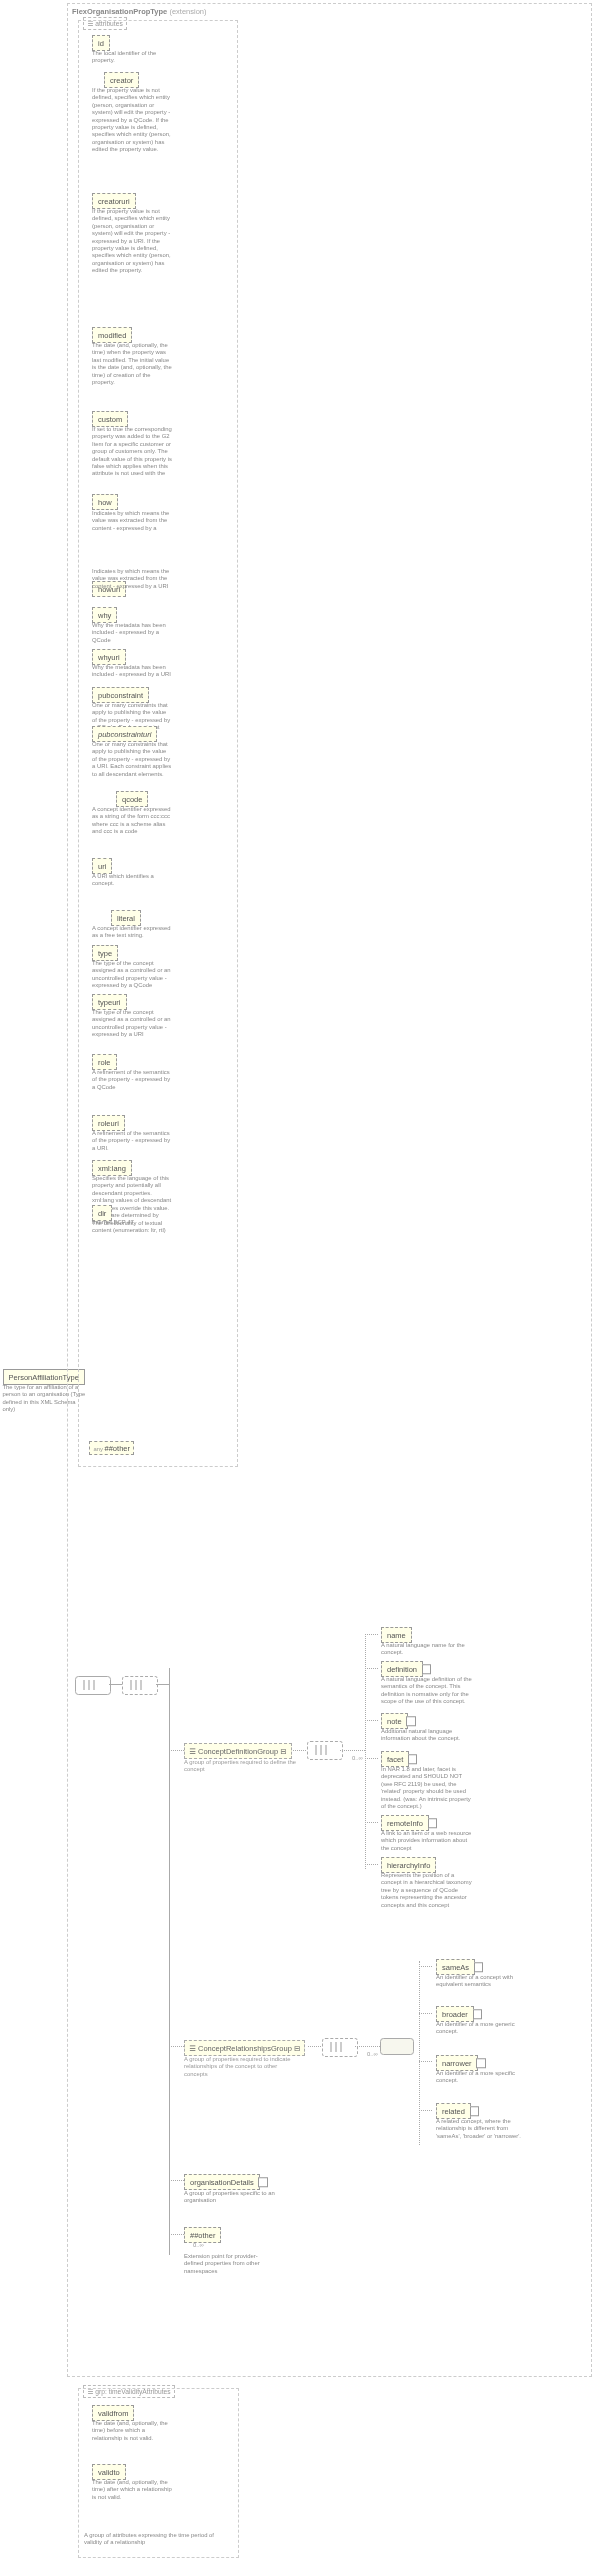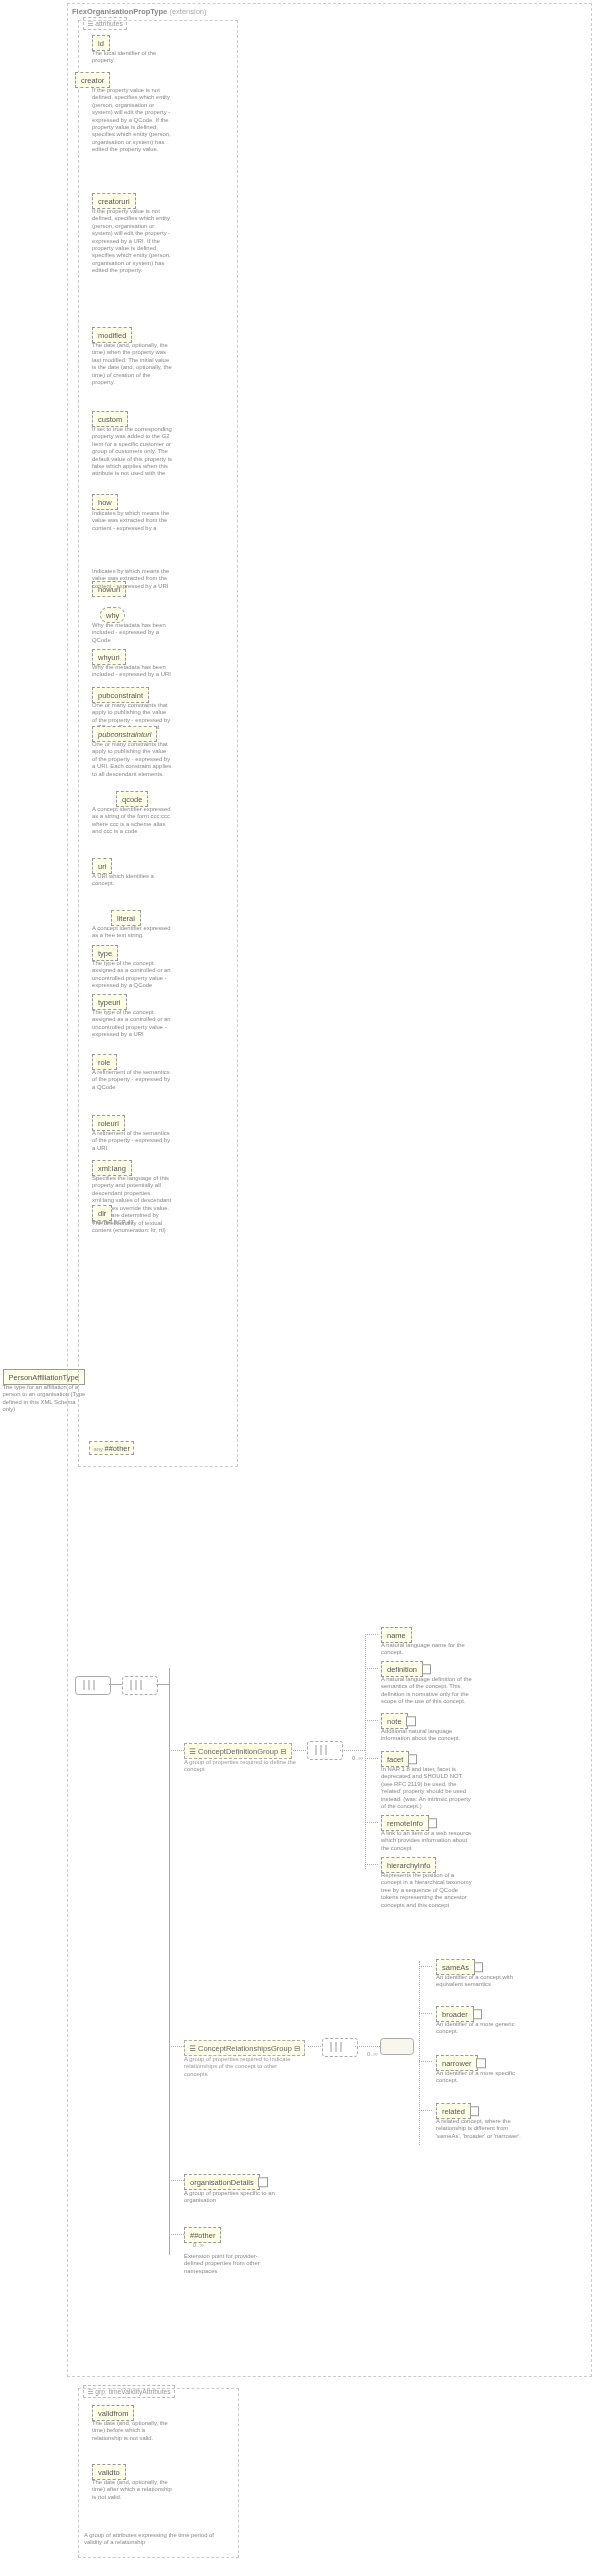--- a/index.html
+++ b/index.html
@@ -33,33 +33,33 @@
 
 <div class="dash-outline" style="left:67px;top:3.4px;width:523px;height:2372px"></div>
 <div class="type-label" style="left:72px;top:6.7px"><span>FlexOrganisationPropType</span> <span class="ext-lbl">(extension)</span></div>
 
 <div class="dash-outline" style="left:78px;top:20px;width:158px;height:1445px"></div>
 <div class="attr-box" style="left:83px;top:17px">☰ <span>attributes</span></div>
 
 <div id="attr-area">
     <div class="box dashed" style="left: 92px; top: 35px;">id</div>
     <div class="desc" style="left: 92px; top: 50px;">The local identifier of the property.</div>
-    <div class="box dashed" style="left: 75px; top: 72px;">creator</div>
+    <div class="box dashed" style="left: 104px; top: 72px;">creator</div>
     <div class="desc" style="left: 92px; top: 87px;">If the property value is not defined, specifies which entity (person, organisation or system) will edit the property - expressed by a QCode. If the property value is defined, specifies which entity (person, organisation or system) has edited the property value.</div>
     <div class="box dashed" style="left: 92px; top: 193px;">creatoruri</div>
     <div class="desc" style="left: 92px; top: 208px;">If the property value is not defined, specifies which entity (person, organisation or system) will edit the property - expressed by a URI. If the property value is defined, specifies which entity (person, organisation or system) has edited the property.</div>
     <div class="box dashed" style="left: 92px; top: 327px;">modified</div>
     <div class="desc" style="left: 92px; top: 342px;">The date (and, optionally, the time) when the property was last modified. The initial value is the date (and, optionally, the time) of creation of the property.</div>
     <div class="box dashed" style="left: 92px; top: 411px;">custom</div>
     <div class="desc" style="left: 92px; top: 426px;">If set to true the corresponding property was added to the G2 Item for a specific customer or group of customers only. The default value of this property is false which applies when this attribute is not used with the</div>
     <div class="box dashed" style="left: 92px; top: 494px;">how</div>
     <div class="desc" style="left: 92px; top: 510px;">Indicates by which means the value was extracted from the content - expressed by a</div>
     <div class="box dashed" style="left: 92px; top: 581px; text-align: center;">howuri</div>
     <div class="desc" style="left: 92px; top: 568px;">Indicates by which means the value was extracted from the content - expressed by a URI</div>
-    <div class="box dashed" style="left: 100px; top: 607px; border-radius: 8px;">why</div>
+    <div class="box dashed" style="left: 92px; top: 607px;">why</div>
     <div class="desc" style="left: 92px; top: 622px;">Why the metadata has been included - expressed by a QCode</div>
     <div class="box dashed" style="left: 92px; top: 649px; text-align: right;">whyuri</div>
     <div class="desc" style="left: 92px; top: 664px;">Why the metadata has been included - expressed by a URI</div>
     <div class="box dashed" style="left: 92px; top: 687px;">pubconstraint</div>
     <div class="desc" style="left: 92px; top: 702px;">One or many constraints that apply to publishing the value of the property - expressed by a QCode. Each constraint applies to all descendant</div>
     <div class="box dashed" style="left: 92px; top: 726px; font-style: italic;">pubconstrainturi</div>
     <div class="desc" style="left: 92px; top: 741px;">One or many constraints that apply to publishing the value of the property - expressed by a URI. Each constraint applies to all descendant elements.</div>
     <div class="box dashed" style="left: 92px; top: 791px; margin-left: 24px;">qcode</div>
     <div class="desc" style="left: 92px; top: 806px;">A concept identifier expressed as a string of the form ccc:ccc where ccc is a scheme alias and ccc is a code</div>
     <div class="box dashed" style="left: 92px; top: 858px;">uri</div>

